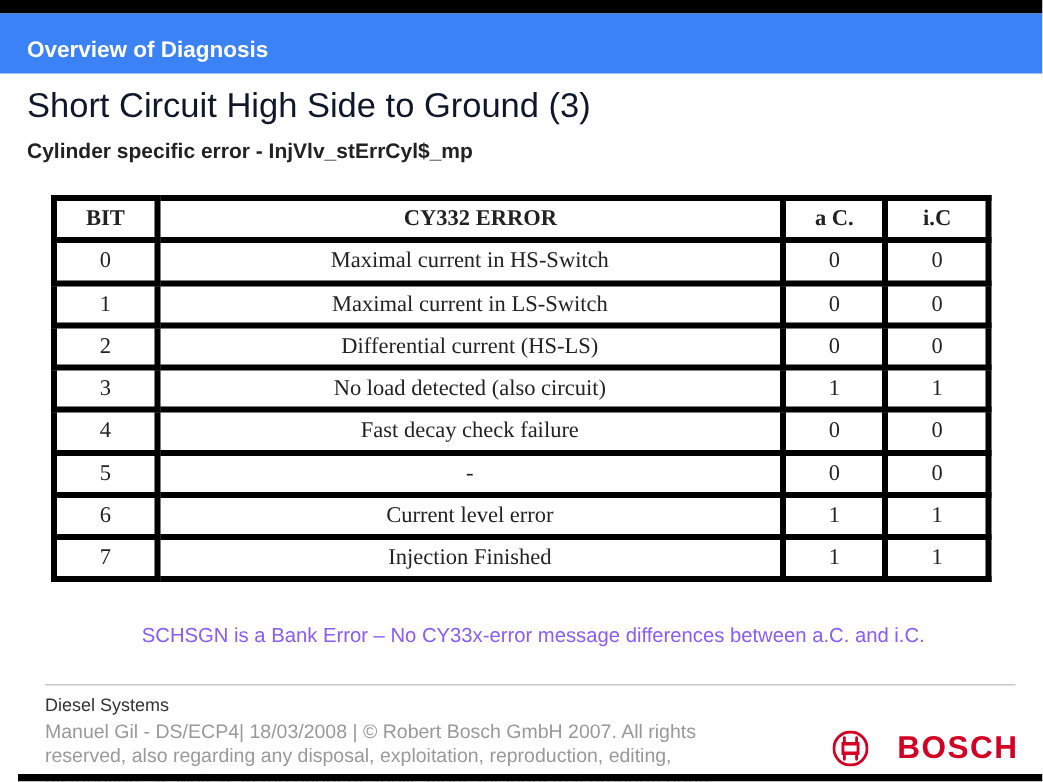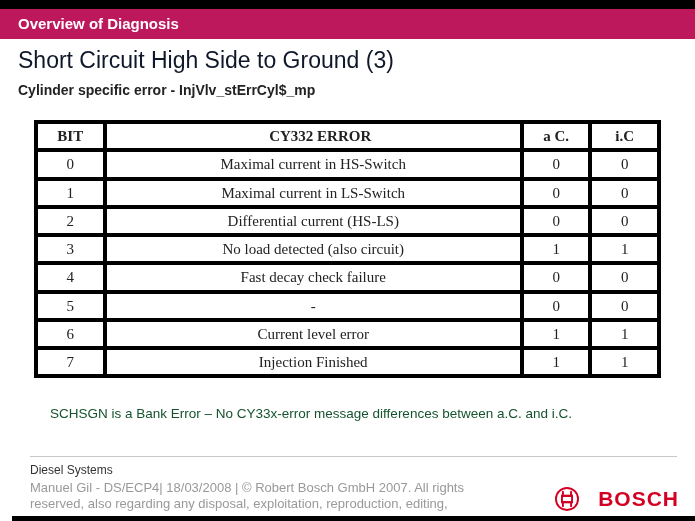--- a/index.html
+++ b/index.html
@@ -9,25 +9,25 @@
     height: 521px;
     background: #fff;
     position: relative;
     overflow: hidden;
   }
   .topbar {
     height: 9px;
     background: #000;
   }
   .header {
-    background: #be185d;
+    background: #3b82f6;
     color: #fff;
     font-size: 15px;
     font-weight: bold;
-    padding: 6px 18px 7px 18px;
+    padding: 16px 18px 7px 18px;
   }
   .content {
     padding: 8px 18px 0 18px;
   }
   .title {
     font-size: 23px;
     font-weight: normal;
     color: #0f172a;
     margin-bottom: 8px;
   }
@@ -56,22 +56,23 @@
   th {
     font-weight: bold;
     background: #fff;
   }
   .col-bit { width: 11%; }
   .col-err { width: 67%; padding-left: 20px; }
   .col-ac  { width: 11%; }
   .col-ic  { width: 11%; }
   .note {
     font-size: 13.5px;
-    color: #14532d;
-    margin: 28px 0 0 32px;
+    color: #8b5cf6;
+    margin: 28px 0 0 16px;
+    text-align: center;
   }
   .footer {
     position: absolute;
     left: 12px; right: 0; bottom: 0;
     height: 65px;
   }
   .divider {
     height: 1px;
     background: #c8c8c8;
     margin: 0 18px 6px 18px;

